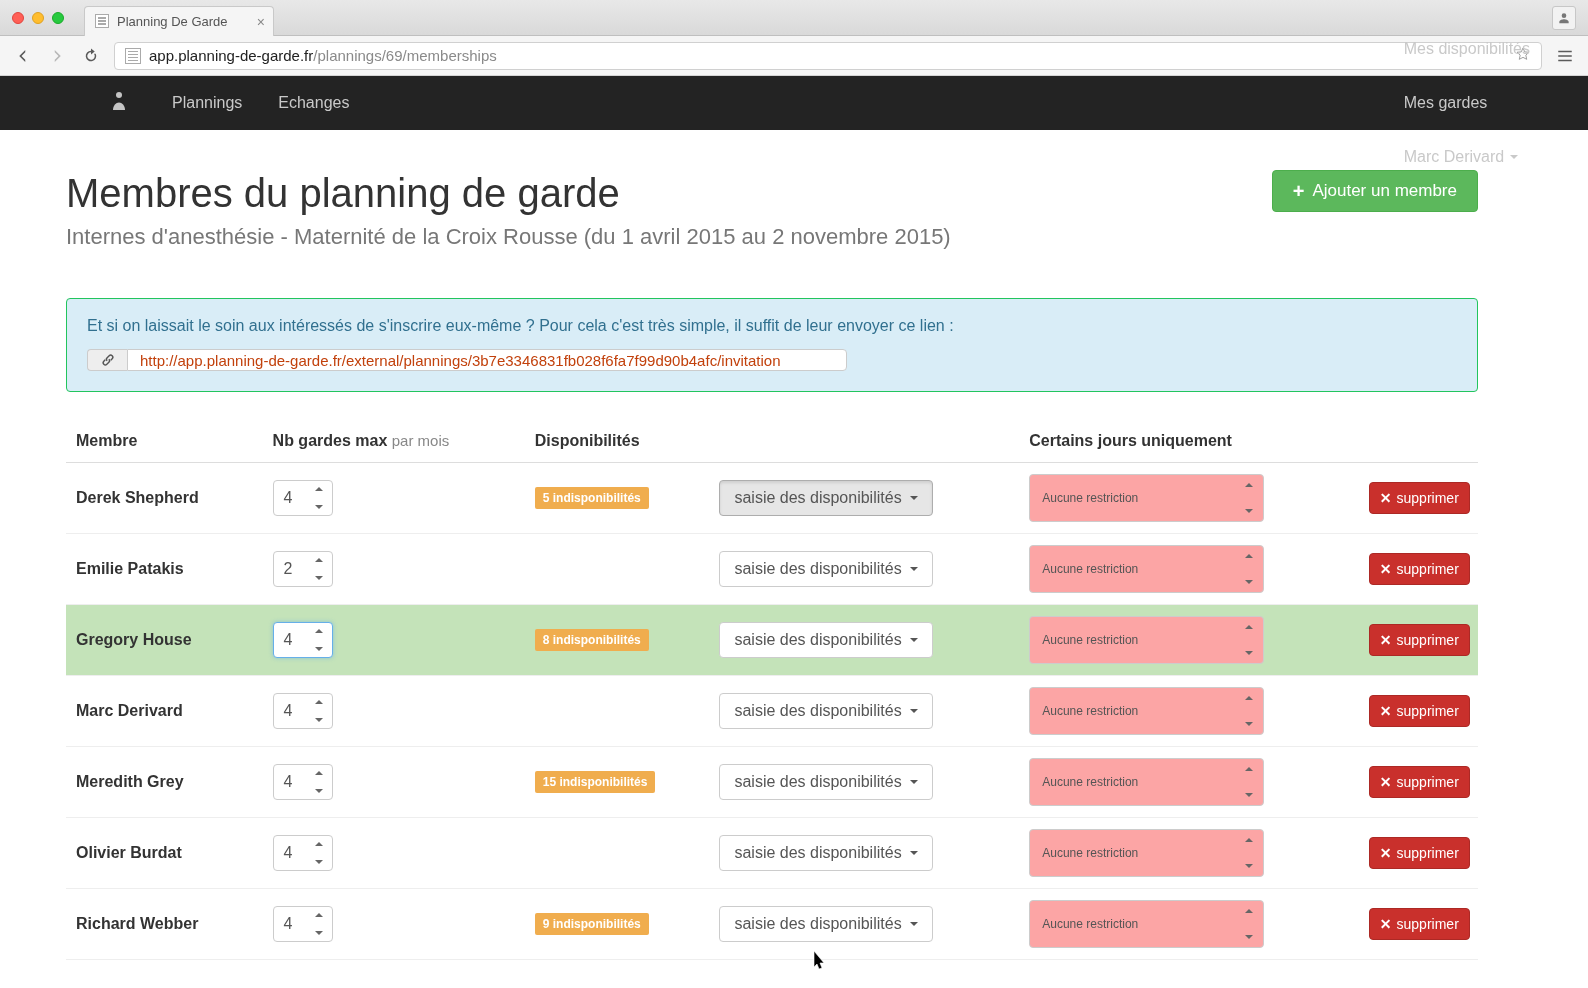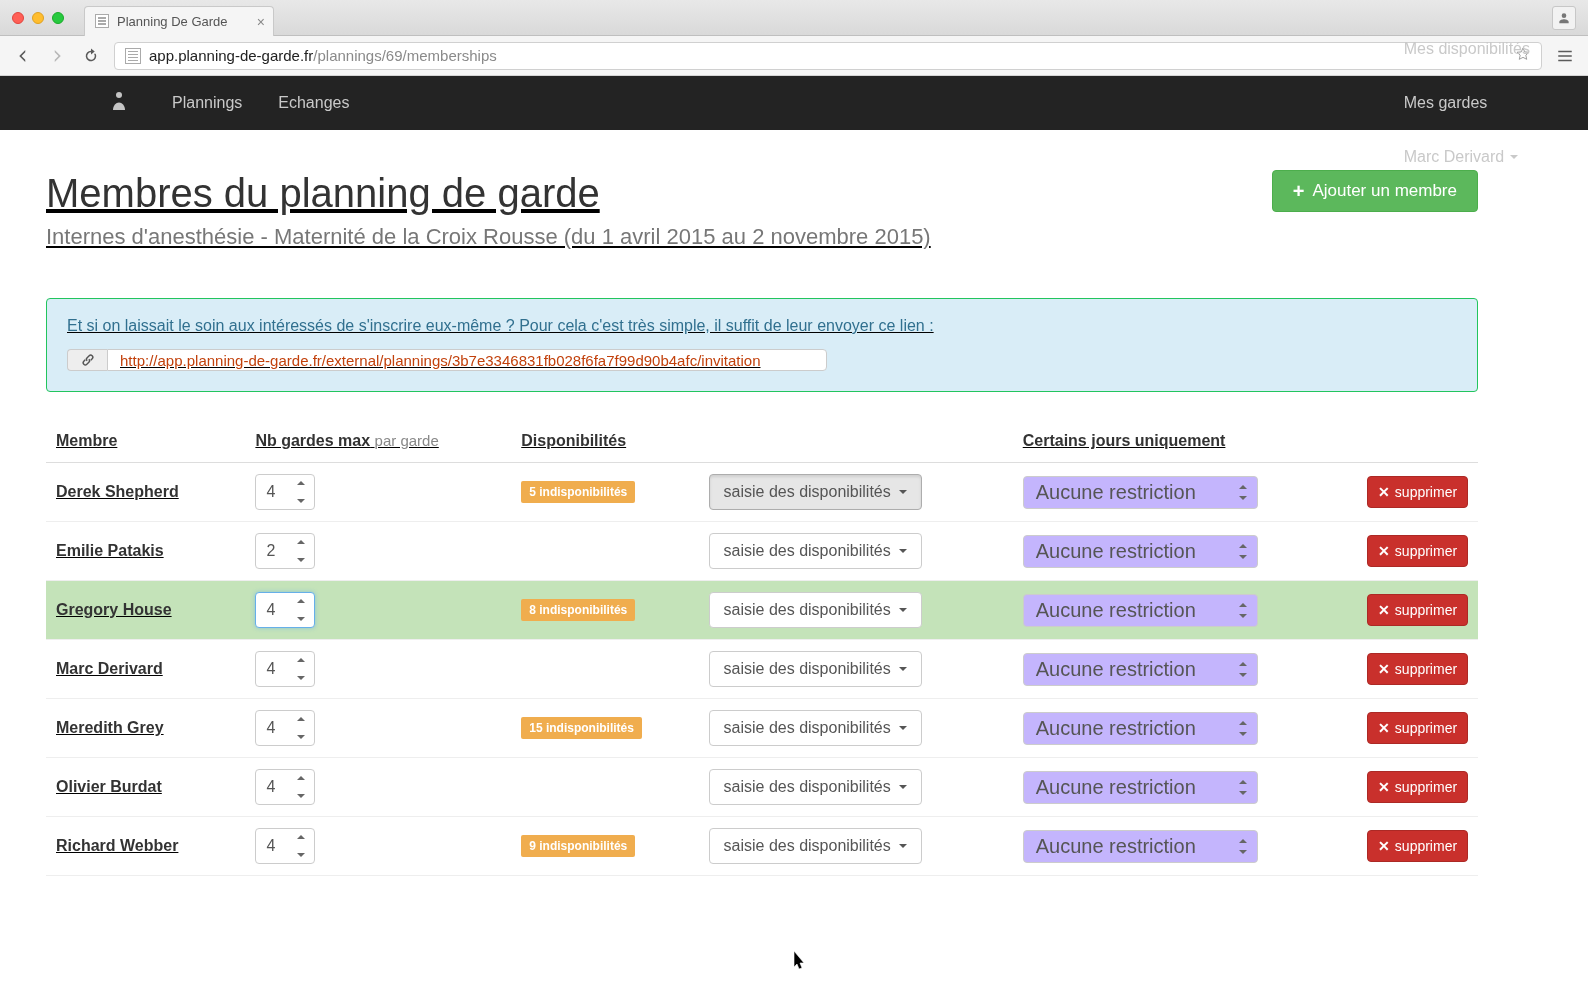--- a/index.html
+++ b/index.html
@@ -35,21 +35,21 @@
 
   
   .app-navbar { height:54px; background:#232323; display:flex; align-items:center; padding:0 40px 0 110px; }
   .brand { margin-right:26px; }
   .brand svg{width:18px;height:22px;fill:#c4c4c4;}
   .nav-link { color:#c9c9c9; font-size:16px; padding:0 18px; height:54px; display:flex; align-items:center; cursor:pointer;}
   .nav-right{margin-left:auto; display:flex;flex-direction:column;}
   .nav-link .caret{margin-left:6px;border:4px solid transparent;border-top-color:#c9c9c9;display:inline-block;margin-top:4px;}
 
   
-  .page { padding:40px 110px 0 46px;text-decoration:underline; }
+  .page { padding:40px 110px 0 66px; }
   .header-row{display:flex; align-items:flex-start;}
   h1 { font-size:40px; font-weight:500; color:#333; line-height:1.15;}
   .subtitle{ font-size:22px; color:#777; margin-top:8px; font-weight:400;}
   .btn{display:inline-flex;align-items:center;justify-content:center;border-radius:4px;font-size:17px;padding:10px 20px;cursor:pointer;border:1px solid transparent;}
   .btn-success{background:#5cb85c;border-color:#4cae4c;color:#fff;}
   .btn-success .plus{font-size:20px;font-weight:700;margin-right:8px;line-height:1;}
 
   .alert{background:#d9edf7;border:1px solid #22c55e;color:#31708f;border-radius:4px;padding:18px 20px 20px 20px;margin-top:48px;}
   .alert p{font-size:16px;margin-bottom:14px;color:#31708f;}
   .input-group{display:flex;max-width:760px;}
@@ -76,21 +76,21 @@
   .num-stepper .arrows span{height:0;width:0;border:4px solid transparent;}
   .num-stepper .arrows .up{border-bottom-color:#666;}
   .num-stepper .arrows .dn{border-top-color:#666;}
 
   .badge-indispo{display:inline-block;background:#f0ad4e;color:#fff;font-size:12px;font-weight:700;padding:4px 8px;border-radius:2px;white-space:nowrap;}
 
   .dd-btn{display:inline-flex;align-items:center;border:1px solid #ccc;background:#fff;border-radius:4px;height:36px;padding:0 14px;font-size:16px;color:#555;cursor:pointer;}
   .dd-btn.active{background:#e6e6e6;border-color:#adadad;box-shadow:inset 0 2px 3px rgba(0,0,0,.1);}
   .dd-btn .caret{margin-left:8px;border:4px solid transparent;border-top-color:#555;margin-top:4px;}
 
-  .select-ctl{display:inline-flex;align-items:center;border:1px solid #ccc;background:#c4b5fd;border-radius:4px;height:33px;padding:0 26px 0 12px;font-size:20px;color:#555;min-width:235px;position:relative;}
+  .select-ctl{display:inline-flex;align-items:center;border:1px solid #ccc;background:#fca5a5;border-radius:4px;height:48px;padding:0 26px 0 12px;font-size:12px;color:#555;min-width:235px;position:relative;}
   .select-ctl .arrows{position:absolute;right:6px;top:4px;bottom:4px;width:12px;display:flex;flex-direction:column;justify-content:space-between;}
   .select-ctl .arrows span{height:0;width:0;border:4px solid transparent;}
   .select-ctl .arrows .up{border-bottom-color:#666;}
   .select-ctl .arrows .dn{border-top-color:#666;}
 
   .btn-del{background:#c9302c;border:1px solid #ac2925;color:#fff;border-radius:4px;height:32px;padding:0 10px;display:inline-flex;align-items:center;font-size:14px;cursor:pointer;}
   .btn-del .x{font-weight:700;margin-right:5px;}
 
   .cursor-pointer{position:absolute;left:742px;top:529px;pointer-events:none;}
   .cursor-pointer svg{width:20px;height:24px;fill:#000;stroke:#fff;stroke-width:.6;}
@@ -209,21 +209,21 @@
           <col class="c-mem">
           <col class="c-nb">
           <col class="c-badge">
           <col class="c-dispo">
           <col class="c-restrict">
           <col class="c-del">
         </colgroup>
     <thead>
       <tr>
         <th><span>Membre</span></th>
-        <th><span>Nb gardes max</span> <span class="muted">par garde</span></th>
+        <th><span>Nb gardes max</span> <span class="muted">par mois</span></th>
         <th colspan="2"><span>Disponibilités</span></th>
         <th><span>Certains jours uniquement</span></th>
         <th></th>
       </tr>
     </thead>
     <tbody id="members-tbody">
           <tr>
             <td><span class="member-name">Derek Shepherd</span></td>
             <td><div class="num-stepper">
                 <span>4</span>

